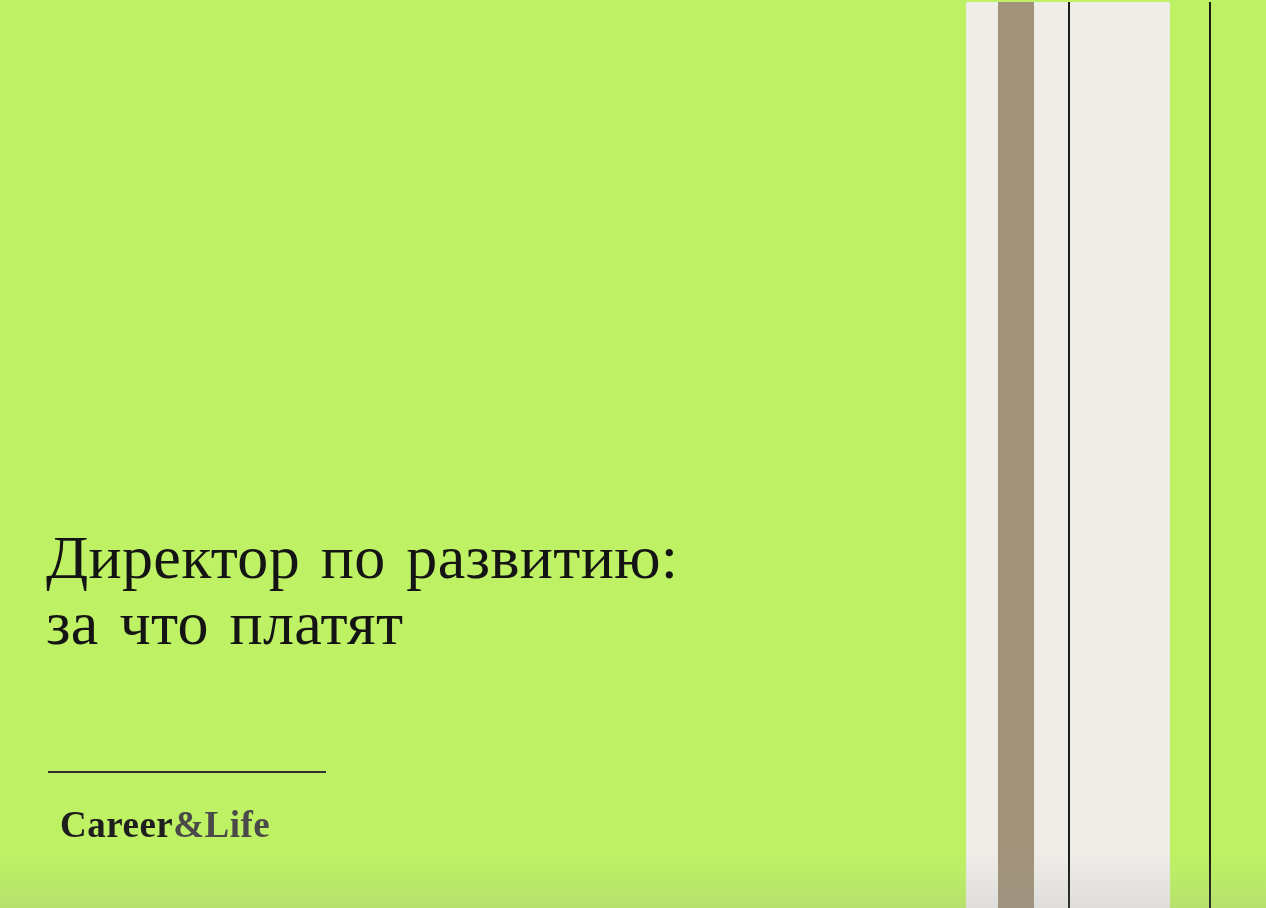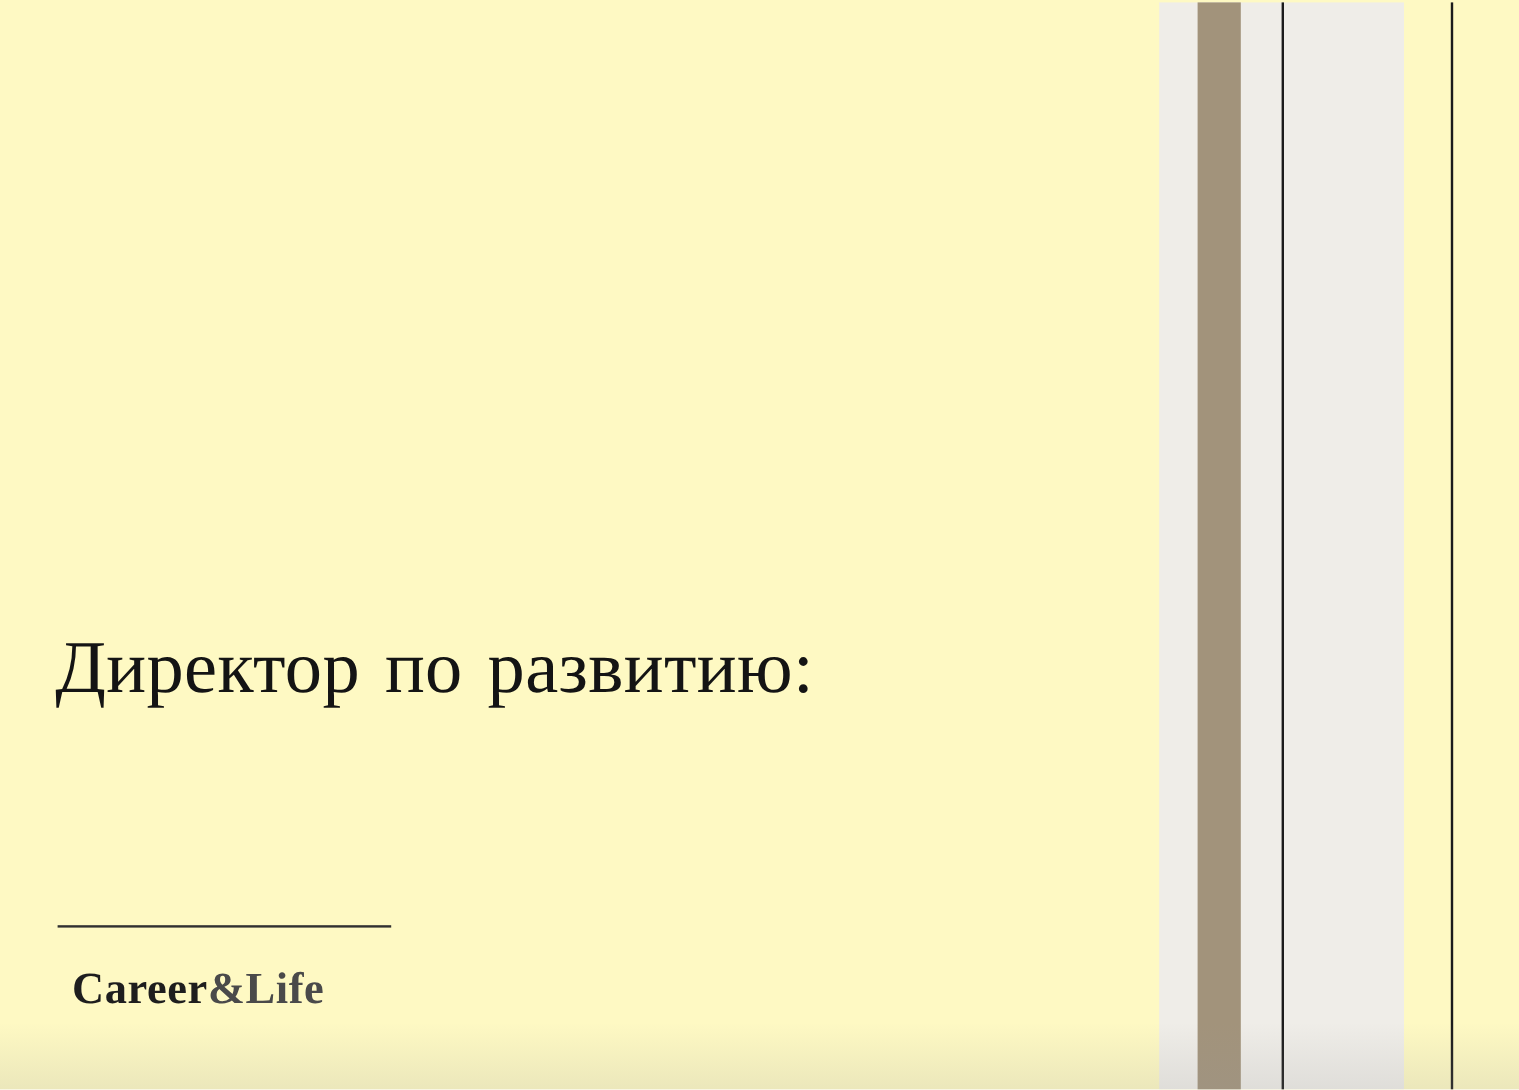--- a/index.html
+++ b/index.html
@@ -7,21 +7,21 @@
     width: 1266px;
     height: 908px;
     background: #ffffff;
     overflow: hidden;
     font-family: "Liberation Serif", "DejaVu Serif", serif;
   }
   .slide {
     position: relative;
     width: 1266px;
     height: 908px;
-    background: #fef9c3;
+    background: #bef264;
   }
   
   .side-band {
     position: absolute;
     left: 966px;
     top: 2px;
     width: 204px;
     height: 906px;
     background: #efede8;
   }
@@ -94,20 +94,21 @@
 
 <div class="slide">
 
   <div class="side-band"></div>
   <div class="accent-stripe"></div>
   <div class="vrule vrule-inner"></div>
   <div class="vrule vrule-outer"></div>
 
   <h1 class="title">
     <span class="line">Директор по развитию:</span>
+    <span class="line">за что платят</span>
   </h1>
 
   <div class="divider"></div>
 
   <div class="brand"><span class="primary">Career</span><span class="secondary">&amp;Life</span></div>
 
   <div class="bottom-fade"></div>
 
 </div>
 

